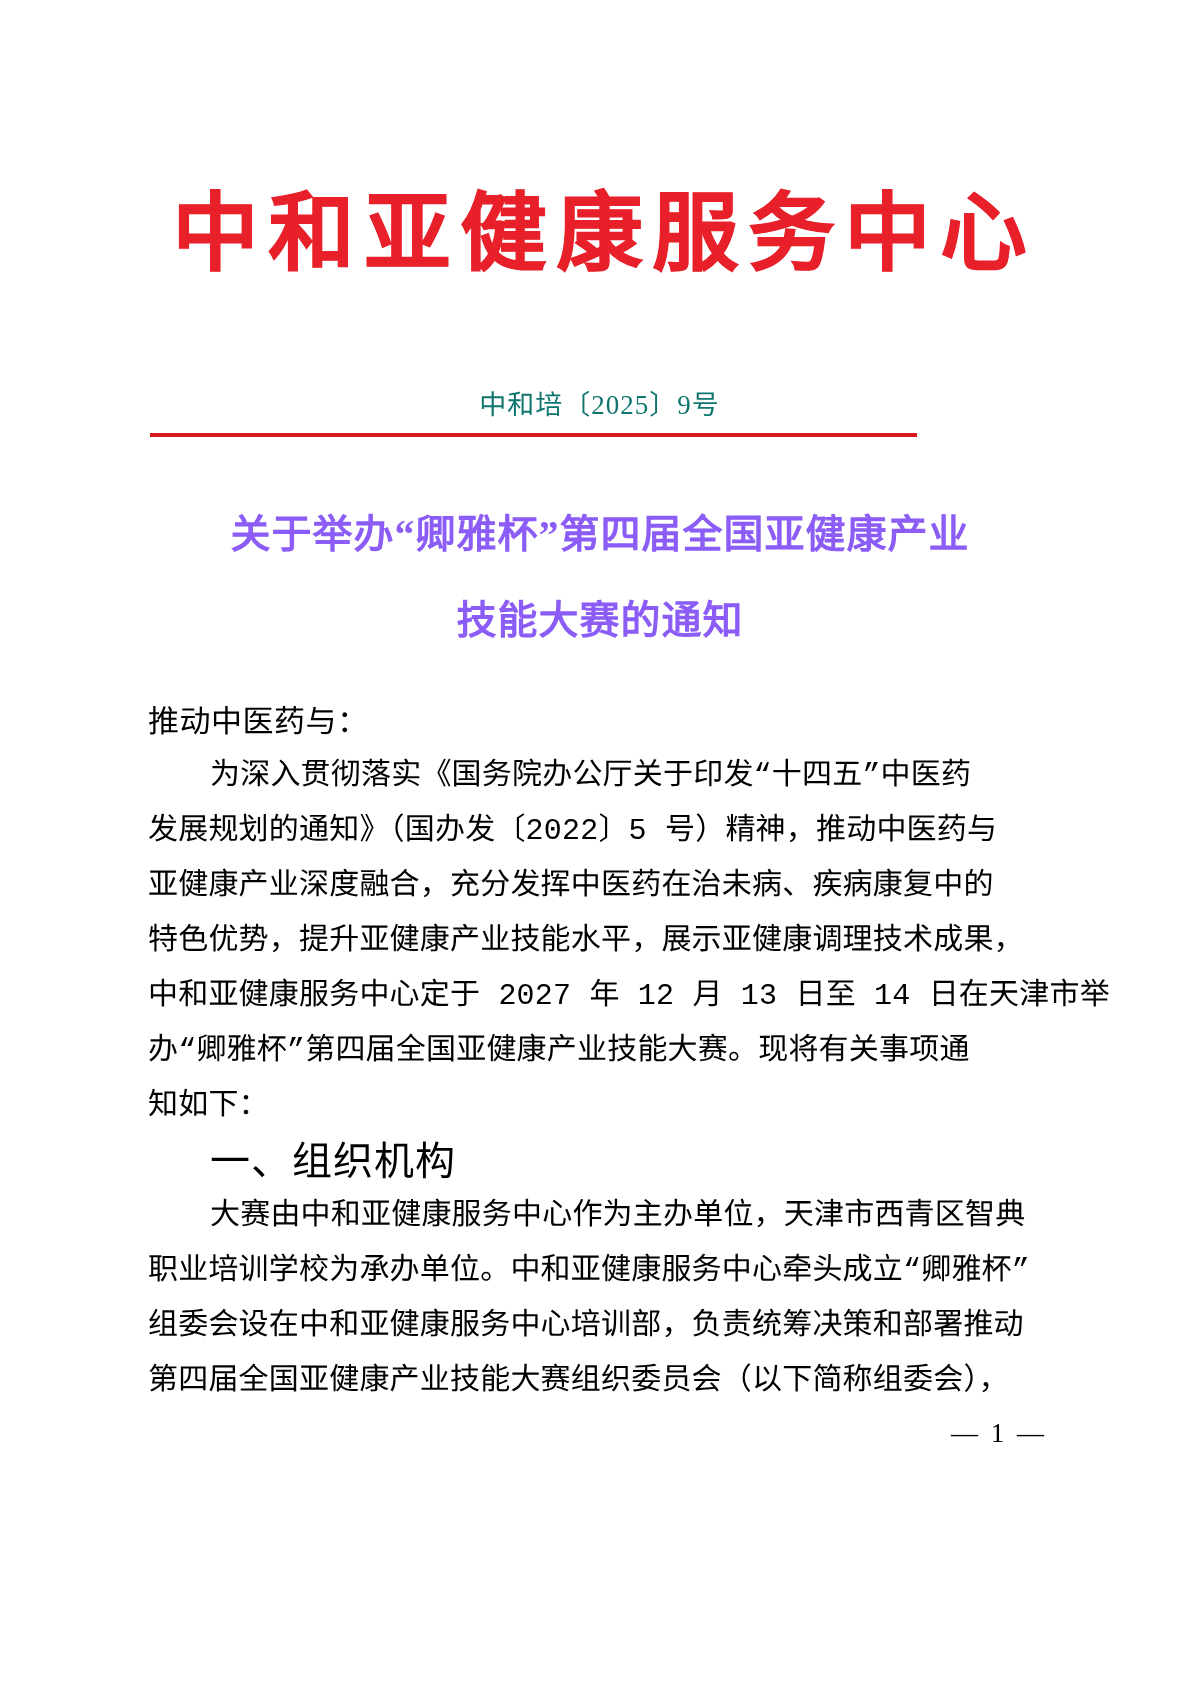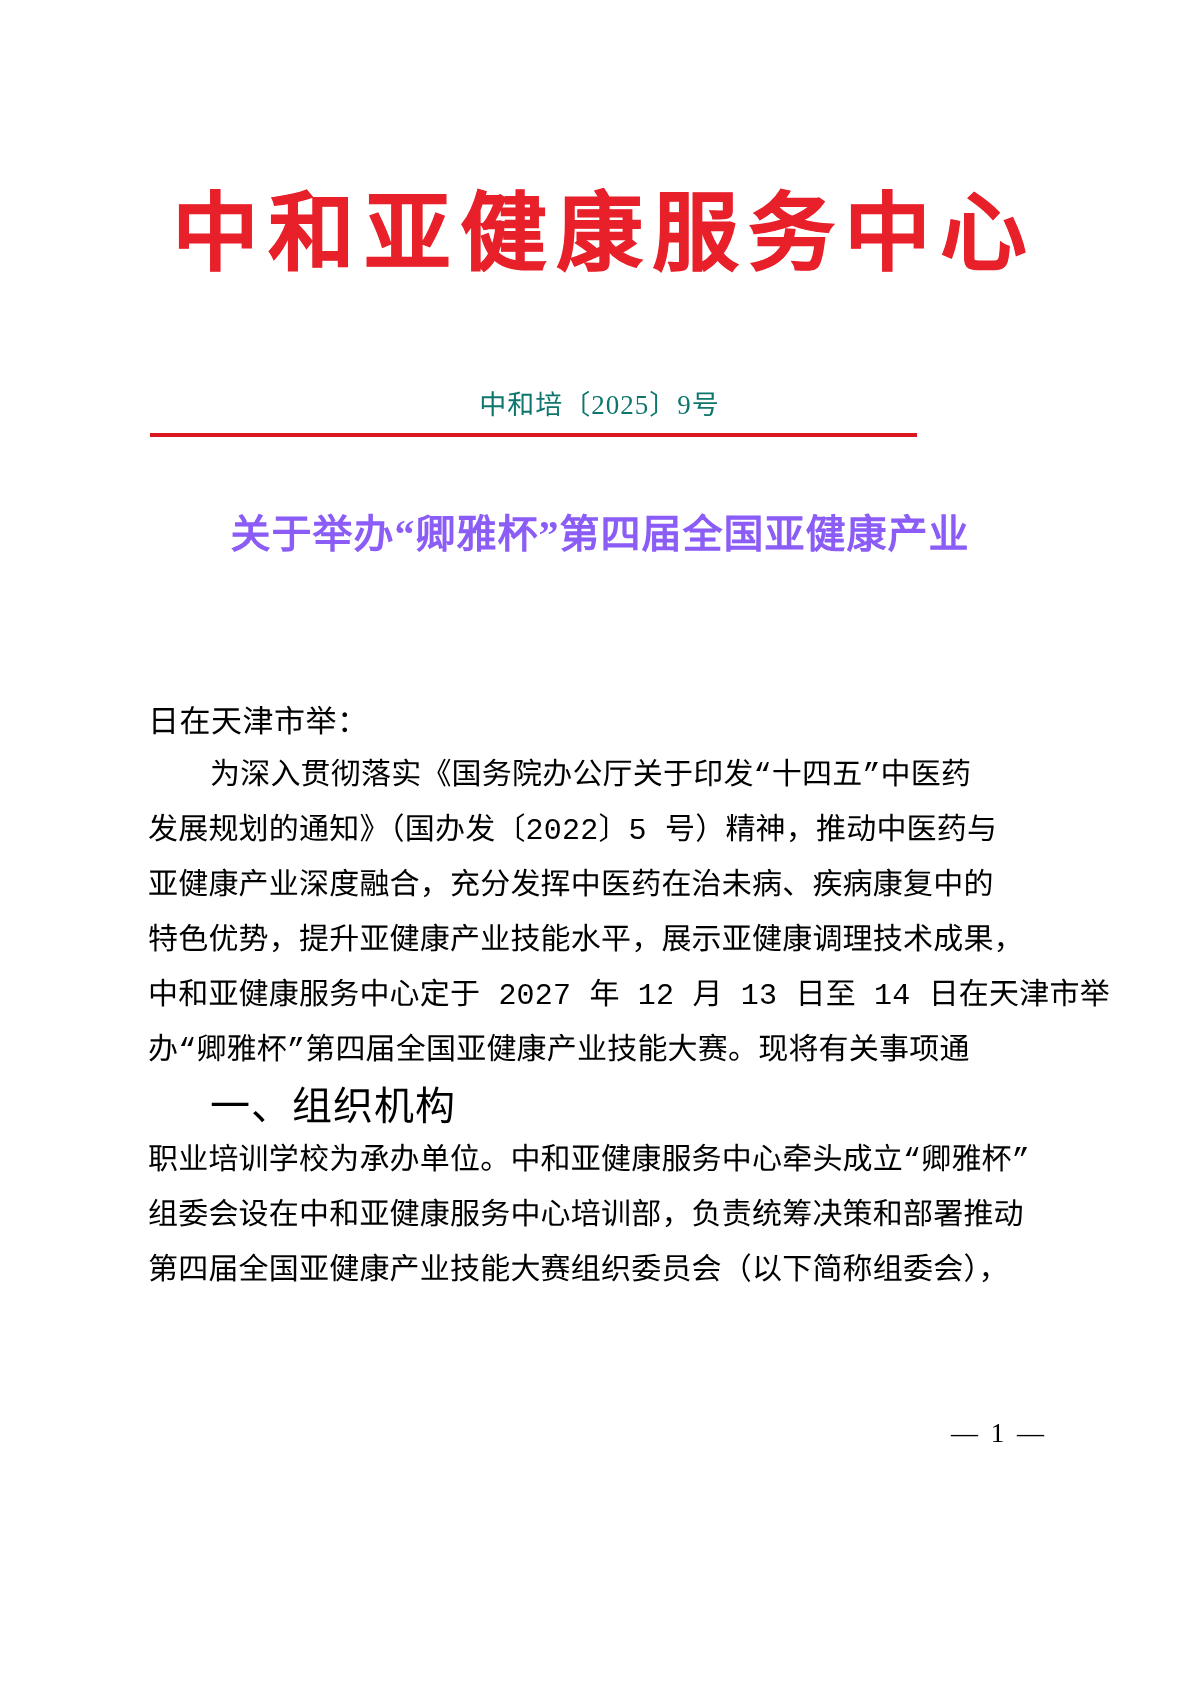--- a/index.html
+++ b/index.html
@@ -141,35 +141,38 @@
   <div class="letterhead">
     <div class="letterhead-title" style="color: rgb(232, 32, 42); -webkit-text-stroke: 1px rgb(232, 32, 42);">中和亚健康服务中心</div>
   </div>
 
   <div class="doc-number">中和培〔2025〕9号</div>
 
   <div class="red-rule" style="background: rgb(216, 23, 31);"></div>
 
   <div class="doc-title">
     <span class="tline">关于举办“卿雅杯”第四届全国亚健康产业</span>
+    <span class="tline">技能大赛的通知</span>
   </div>
 
   <div class="body-wrap">
 
-    <div class="salutation">日在天津市举：</div>
+    <div class="salutation">推动中医药与：</div>
 
     <div class="para-line" style="text-indent:62px;">为深入贯彻落实《国务院办公厅关于印发“十四五”中医药</div>
     <div class="para-line">发展规划的通知》（国办发〔2022〕5 号）精神，推动中医药与</div>
     <div class="para-line">亚健康产业深度融合，充分发挥中医药在治未病、疾病康复中的</div>
     <div class="para-line">特色优势，提升亚健康产业技能水平，展示亚健康调理技术成果，</div>
     <div class="para-line">中和亚健康服务中心定于 2027 年 12 月 13 日至 14 日在天津市举</div>
     <div class="para-line">办“卿雅杯”第四届全国亚健康产业技能大赛。现将有关事项通</div>
+    <div class="para-line">知如下：</div>
 
     <div class="section-heading">一、组织机构</div>
 
+    <div class="para-line" style="text-indent:62px;">大赛由中和亚健康服务中心作为主办单位，天津市西青区智典</div>
     <div class="para-line">职业培训学校为承办单位。中和亚健康服务中心牵头成立“卿雅杯”</div>
     <div class="para-line">组委会设在中和亚健康服务中心培训部，负责统筹决策和部署推动</div>
     <div class="para-line">第四届全国亚健康产业技能大赛组织委员会（以下简称组委会），</div>
 
   </div>
 
   <div class="footer">— 1 —</div>
 
 </div>
 

